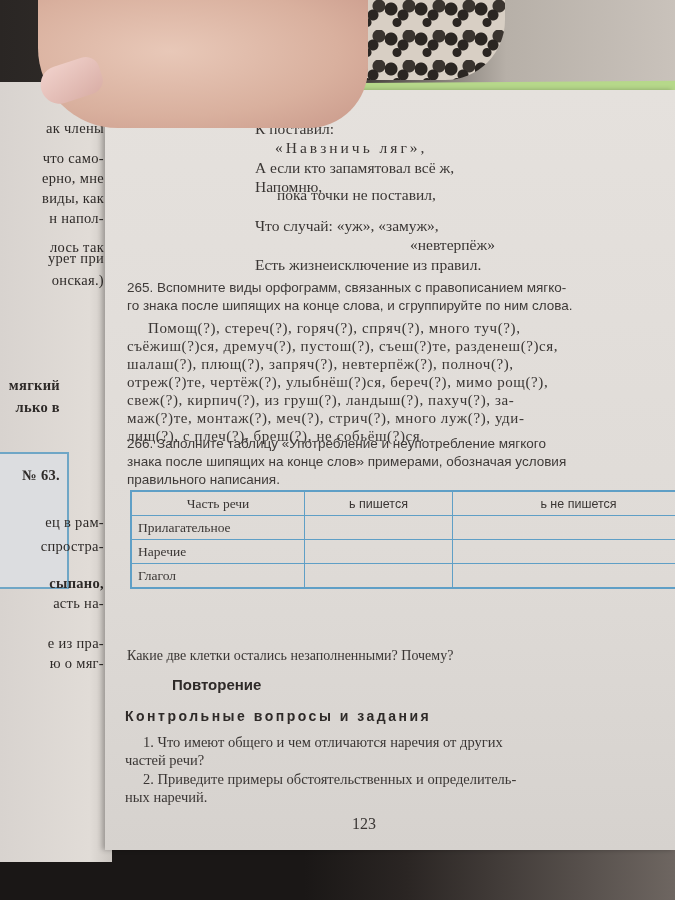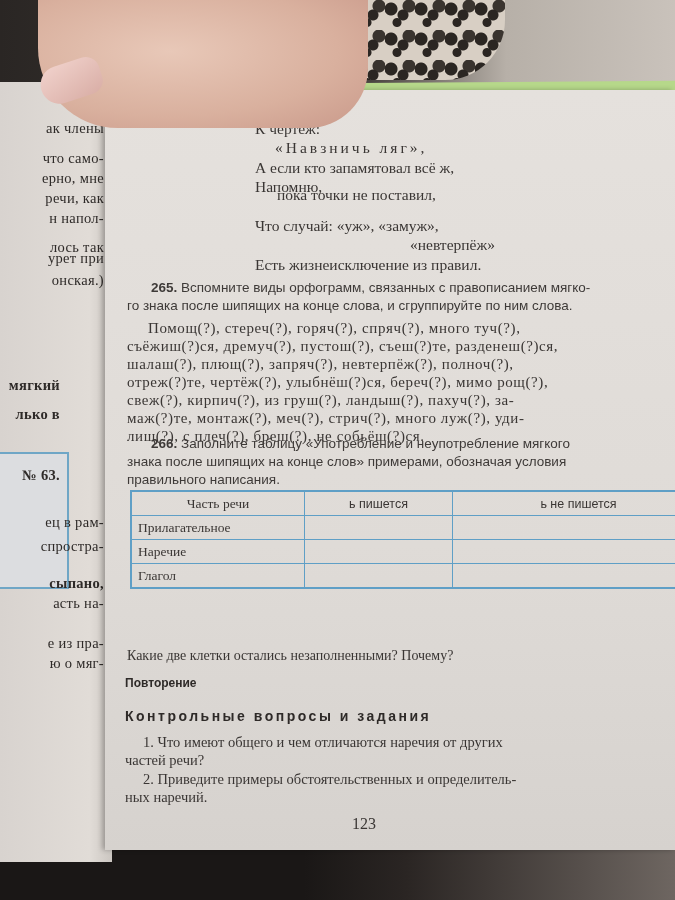--- a/index.html
+++ b/index.html
@@ -58,69 +58,69 @@
   .main-page {
     position: absolute; left: 105px; top: 90px; width: 570px; height: 760px;
     background: linear-gradient(180deg, #e5e1dd 0%, #dfdbd7 60%, #d6d2ce 100%);
     border-radius: 14px 0 0 0;
     box-shadow: -3px 0 5px rgba(0,0,0,0.25);
   }
   .t { position: absolute; color: #3a3634; font-size: 15px; white-space: nowrap; }
   .poem .t { font-size: 15.5px; }
   .spaced { letter-spacing: 3px; }
   .ex { font-family: "Liberation Sans", sans-serif; font-size: 13.5px; color: #3e3a38; }
-  .exnum { font-weight: bold; margin-left: 24px; }
+  .exnum { font-weight: normal; }
   .words { font-size: 15px; letter-spacing: 0.6px; }
   table.tbl {
     position: absolute; left: 25px; top: 400px; width: 576px;
     border-collapse: collapse; border: 2px solid #5f9fc6;
     font-size: 13.5px; color: #3a3634;
   }
   table.tbl td, table.tbl th {
     border: 1.5px solid #5f9fc6; height: 23px; padding: 0 6px; font-weight: normal;
   }
   table.tbl th { text-align: center; }
   table.tbl th.soft { font-family: "Liberation Sans", sans-serif; font-size: 12.5px; }
-  .h-rep { font-family: "Liberation Sans", sans-serif; font-weight: bold; font-size: 12px; color: #2e2a28; }
+  .h-rep { font-family: "Liberation Sans", sans-serif; font-weight: bold; font-size: 15px; color: #2e2a28; margin-left: 47px; }
   .h-sub { font-family: "Liberation Sans", sans-serif; font-weight: bold; font-size: 14px; letter-spacing: 2.5px; color: #2e2a28; }
   .pgnum { font-size: 16px; }
 </style>
 </head>
 <body>
 
 <div class="bg-top"></div>
 <div class="fabric"></div>
 <div class="green-edge"></div>
 <div class="bg-bottom"></div>
 
 <div class="left-page" id="left-page">
   <div class="left-box"></div>
 <div class="frag" style="top: 38px;">ак члены</div>
     <div class="frag" style="top: 68px;">что само-</div>
     <div class="frag" style="top: 88px;">ерно, мне</div>
-    <div class="frag" style="top: 108px;">речи, как</div>
+    <div class="frag" style="top: 108px;">виды, как</div>
     <div class="frag" style="top: 128px;">н напол-</div>
     <div class="frag" style="top: 148px; margin-top: 9px;">лось так</div>
     <div class="frag" style="top: 168px;">урет при</div>
     <div class="frag" style="top: 190px;">онская.)</div>
     <div class="frag bold" style="top: 295px; right: 52px;">мягкий</div>
-    <div class="frag bold" style="top: 324px; right: 52px; margin-left: 36px;">лько в</div>
+    <div class="frag bold" style="top: 317px; right: 52px; margin-left: 36px;">лько в</div>
     <div class="frag bold" style="top: 385px; right: 52px;">№ 63.</div>
     <div class="frag" style="top: 432px;">ец в рам-</div>
     <div class="frag" style="top: 456px;">спростра-</div>
     <div class="frag bold" style="top: 493px;">сыпано,</div>
     <div class="frag" style="top: 513px;">асть на-</div>
     <div class="frag" style="top: 553px;">е из пра-</div>
     <div class="frag" style="top: 573px;">ю о мяг-</div>
   </div>
 
 <div class="main-page">
 
   <div class="poem">
-    <div class="t" style="left:150px;top:30px">К чертёж:</div>
+    <div class="t" style="left:150px;top:30px">К поставил:</div>
     <div class="t spaced" style="left:170px;top:49px">«Навзничь ляг»,</div>
     <div class="t" style="left:150px;top:69px">А если кто запамятовал всё ж,</div>
     <div class="t" style="left:150px;top:88px">Напомню,</div>
     <div class="t" style="left:172px;top:96px">пока точки не поставил,</div>
     <div class="t" style="left:150px;top:127px">Что случай: «уж», «замуж»,</div>
     <div class="t" style="left:305px;top:146px">«невтерпёж»</div>
     <div class="t" style="left:150px;top:166px">Есть жизнеисключение из правил.</div>
   </div>
 
   <div>

